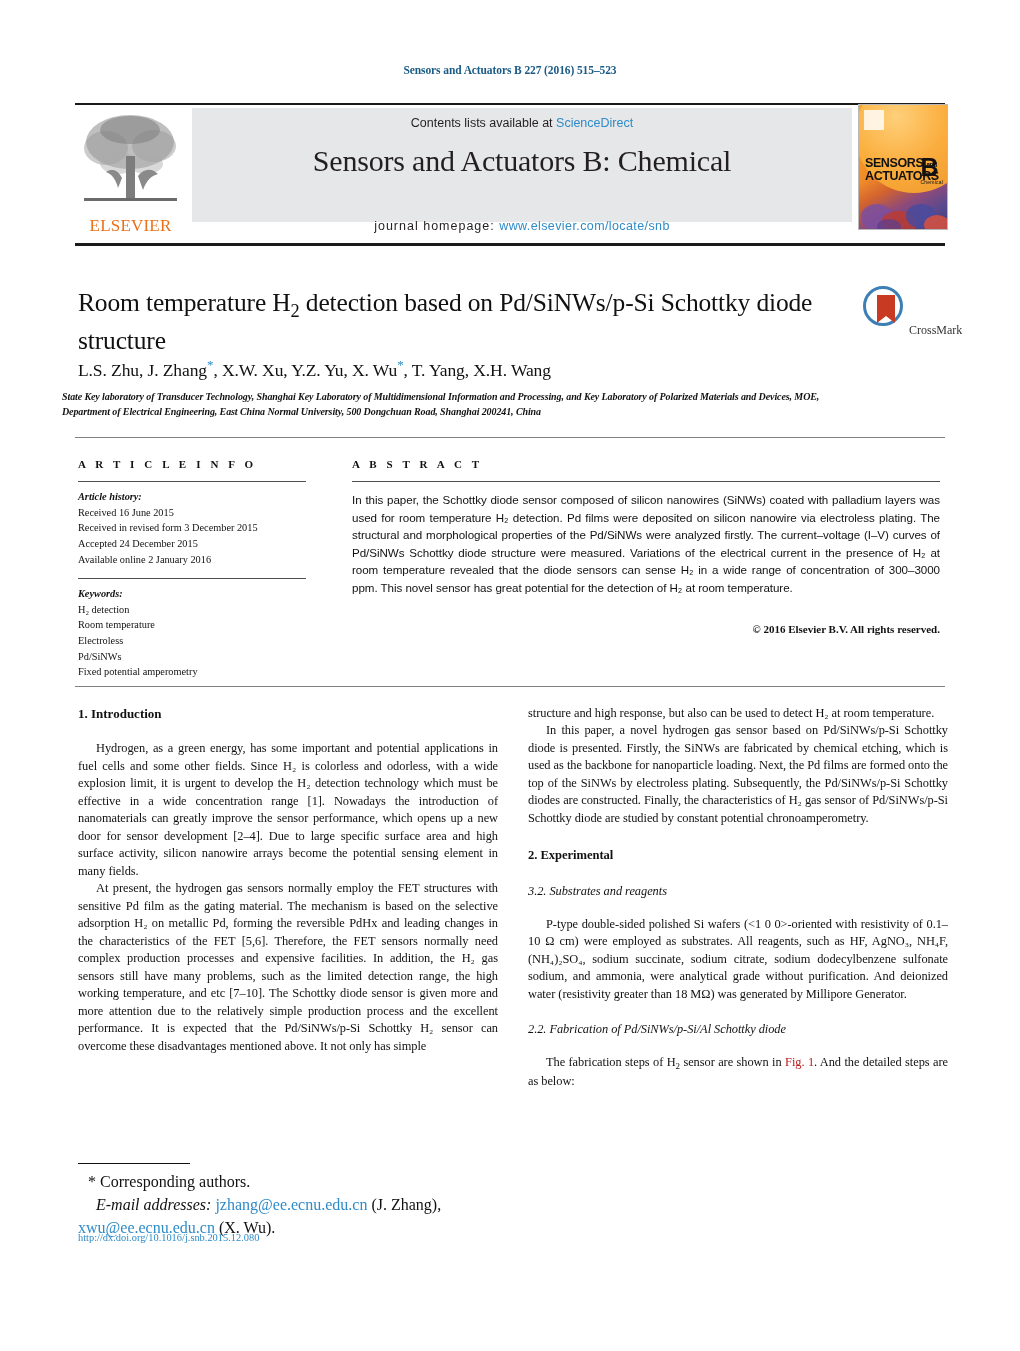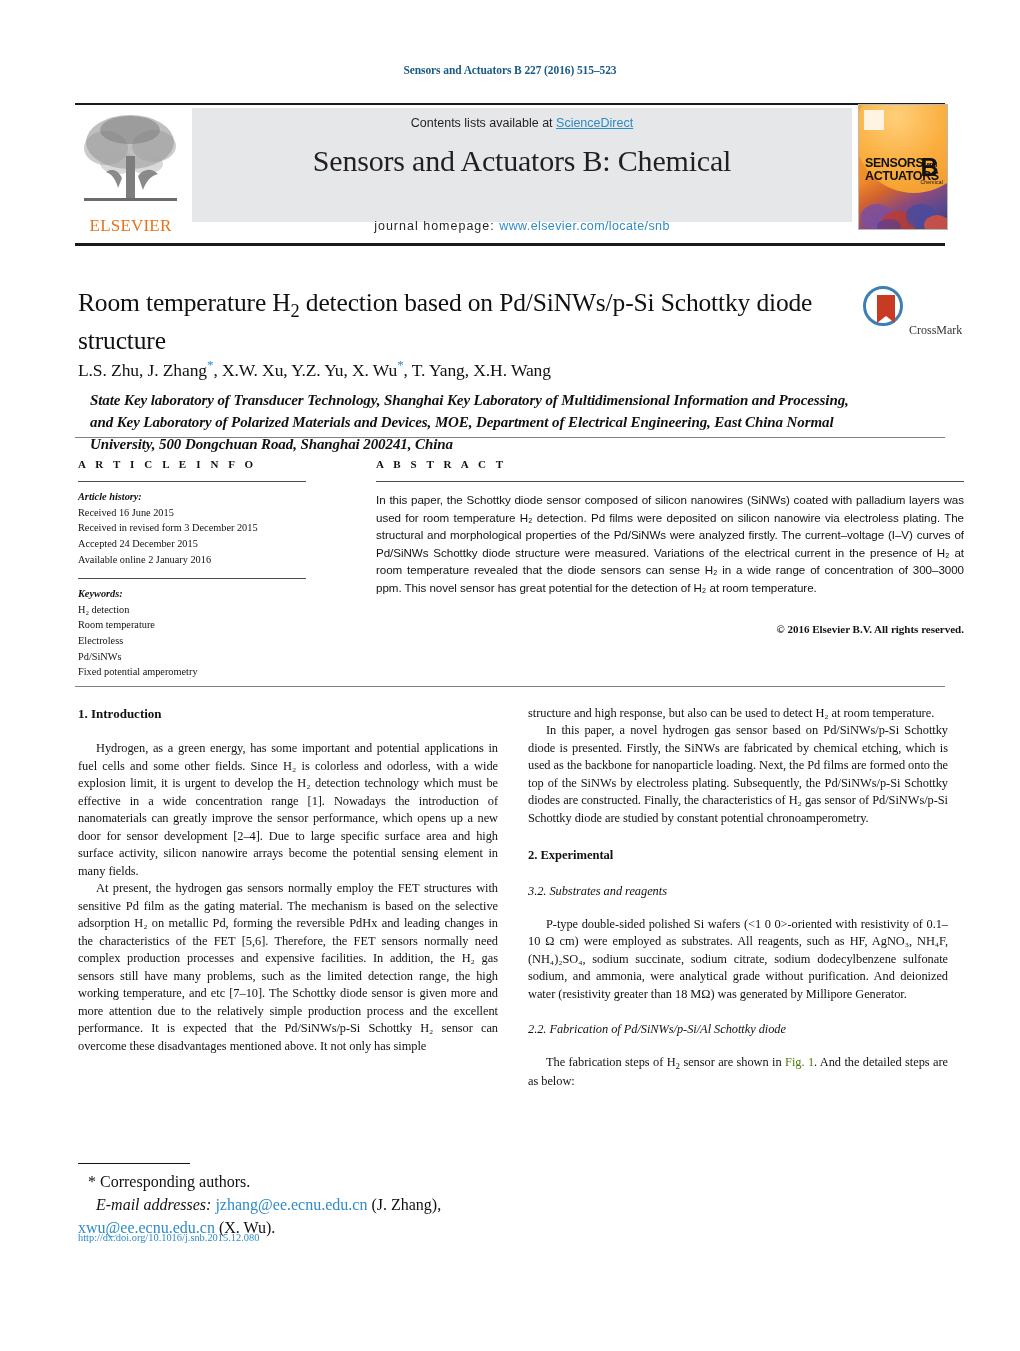--- a/index.html
+++ b/index.html
@@ -77,21 +77,21 @@
   }
   .contents-line {
     position: absolute;
     left: 192px; top: 116px;
     width: 660px;
     text-align: center;
     font-family: "Liberation Sans", sans-serif;
     font-size: 12.5px;
     color: #231f20;
   }
-  .contents-line .sd-link { color: #2e8bc7; text-decoration: underline; }
+  .contents-line .sd-link { color: #2e8bc7; }
 
   .journal-title {
     position: absolute;
     left: 192px; top: 144px;
     width: 660px;
     text-align: center;
     font-family: "Liberation Serif", serif;
     font-size: 30px;
     color: #231f20;
     letter-spacing: -0.2px;
@@ -223,26 +223,26 @@
     width: 800px;
     font-family: "Liberation Serif", serif;
     font-size: 17.5px;
     color: #111111;
     letter-spacing: -0.1px;
   }
   .authors .star { color: #2e8bc7; font-size: 13px; vertical-align: super; }
 
   .affiliation {
     position: absolute;
-    left: 90px; top: 390px;
+    left: 62px; top: 390px;
     width: 760px;
     font-family: "Liberation Serif", serif;
     font-style: italic;
     font-weight: bold;
-    font-size: 15px;
+    font-size: 10px;
     line-height: 1.45;
     color: #111111;
     letter-spacing: -0.1px;
   }
 
   
   .region-rule-top {
     position: absolute;
     left: 75px; top: 437px;
     width: 870px;
@@ -282,21 +282,21 @@
     line-height: 1.52;
     color: #111111;
   }
   .ai-block .lead {
     font-style: italic;
     font-weight: bold;
   }
 
   .abstract {
     position: absolute;
-    left: 376px; top: 458px;
+    left: 352px; top: 458px;
     width: 588px;
   }
   .ab-rule {
     width: 588px;
     height: 1px;
     background: #4d4d4d;
     margin: 11px 0 9px 0;
   }
   .ab-body {
     font-family: Liberation Sans, sans-serif;
@@ -345,21 +345,21 @@
     font-style: italic;
     font-size: 12.4px;
     margin: 18px 0 15px 0;
     font-weight: normal;
   }
   p.para {
     margin: 0;
     text-indent: 18px;
   }
   p.para + p.para { margin-top: 0; }
-  .ref { color: #4d7c0f; }
+  .ref { color: #b91c1c; }
   sub { font-size: 0.72em; }
 
   
   .footnote {
     position: absolute;
     left: 78px; top: 1163px;
     width: 420px;
     font-family: "Liberation Serif", serif;
     font-size: 16px;
     line-height: 1.45;

